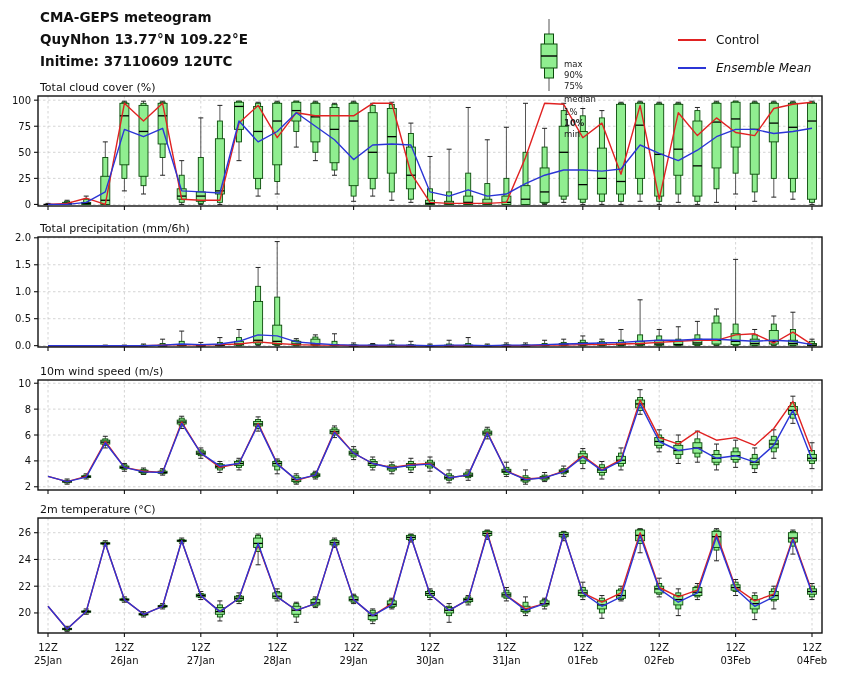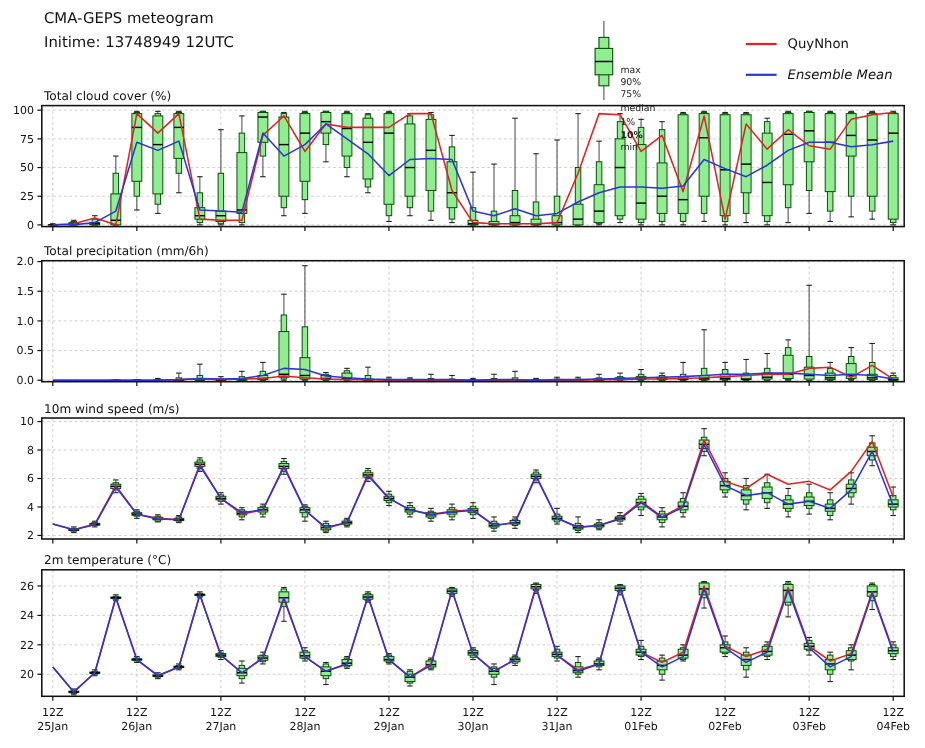--- a/index.html
+++ b/index.html
@@ -1,18 +1,18 @@
 <!DOCTYPE html>
 <html><head>
 <meta charset="utf-8">
 <style>
   html,body{margin:0;padding:0;background:#fff;}
   .stage{position:relative;width:841px;height:680px;background:#ffffff;overflow:hidden;
          font-family:"DejaVu Sans","Liberation Sans",sans-serif;color:#000;}
-  .hdr{position:absolute;left:40px;top:6px;line-height:22px;font-size:13.5px;color:#111;}
+  .hdr{position:absolute;left:40px;top:6px;line-height:22px;font-size:13.5px;color:#111;font-weight:bold;}
   .hdr div{white-space:nowrap;}
   #chart{position:absolute;left:0;top:0;}
   .legend{position:absolute;left:528px;top:6px;width:300px;height:86px;}
   .legend-glyph{position:absolute;left:8px;top:4px;}
   .legend-box-labels{position:absolute;left:36px;top:0;font-size:8.5px;color:#222;}
   .legend-box-labels span{position:absolute;left:0;white-space:nowrap;margin-top:48px;}
   .lg-line-entry{position:absolute;display:flex;align-items:center;font-size:12px;color:#111;}
   .lg-swatch{display:inline-block;width:28px;height:2px;margin-right:10px;}
 </style>
 </head>
@@ -1172,21 +1172,22 @@
         <text x="659.2" y="664" font-size="10" text-anchor="middle" fill="#111" font-family="&quot;DejaVu Sans&quot;,&quot;Liberation Sans&quot;,sans-serif">02Feb</text>
         <text x="735.6" y="651" font-size="10" text-anchor="middle" fill="#111" font-family="&quot;DejaVu Sans&quot;,&quot;Liberation Sans&quot;,sans-serif">12Z</text>
         <text x="735.6" y="664" font-size="10" text-anchor="middle" fill="#111" font-family="&quot;DejaVu Sans&quot;,&quot;Liberation Sans&quot;,sans-serif">03Feb</text>
         <text x="812" y="651" font-size="10" text-anchor="middle" fill="#111" font-family="&quot;DejaVu Sans&quot;,&quot;Liberation Sans&quot;,sans-serif">12Z</text>
         <text x="812" y="664" font-size="10" text-anchor="middle" fill="#111" font-family="&quot;DejaVu Sans&quot;,&quot;Liberation Sans&quot;,sans-serif">04Feb</text>
       </g>
     </svg>
 
   <div class="hdr">
     <div>CMA-GEPS meteogram</div>
-    <div>Initime: 13748949 12UTC</div>
+    <div>QuyNhon 13.77°N 109.22°E</div>
+    <div>Initime: 37110609 12UTC</div>
   </div>
 
   <div class="legend">
     <svg class="legend-glyph" width="26" height="86" viewBox="0 0 26 86">
       <line id="lg-wh" x1="13" y1="9" x2="13" y2="81" stroke="#555" stroke-width="1"></line>
       <rect id="lg-nb" x="8.5" y="24" width="9" height="44" fill="#90ee90" stroke="#0a4a0a" stroke-width="1"></rect>
       <rect id="lg-wb" x="5" y="34" width="16" height="24" fill="#90ee90" stroke="#0a4a0a" stroke-width="1"></rect>
       <line id="lg-md" x1="5" y1="46" x2="21" y2="46" stroke="#000" stroke-width="1.4"></line>
     </svg>
     <div class="legend-box-labels" id="legend-box-labels">
@@ -1194,21 +1195,21 @@
         <span style="top: 16px;">90%</span>
         <span style="top: 27px;">75%</span>
         <span style="top: 40px;">median</span>
         <span style="top: 53px;">1%</span>
         <span style="top: 64px; font-weight: bold;">10%</span>
         <span style="top: 75px;">min</span>
       </div>
 
     <div class="lg-line-entry" style="left:150px;top:27px;">
       <span class="lg-swatch" id="sw-control" style="background: rgb(224, 34, 34);"></span>
-      <span>QuyNhon</span>
+      <span>Control</span>
     </div>
     <div class="lg-line-entry" style="left:150px;top:55px;font-style:italic;">
       <span class="lg-swatch" id="sw-ensemble" style="background: rgb(43, 53, 214);"></span>
       <span>Ensemble Mean</span>
     </div>
   </div>
 
 </div>
 
 </body></html>

